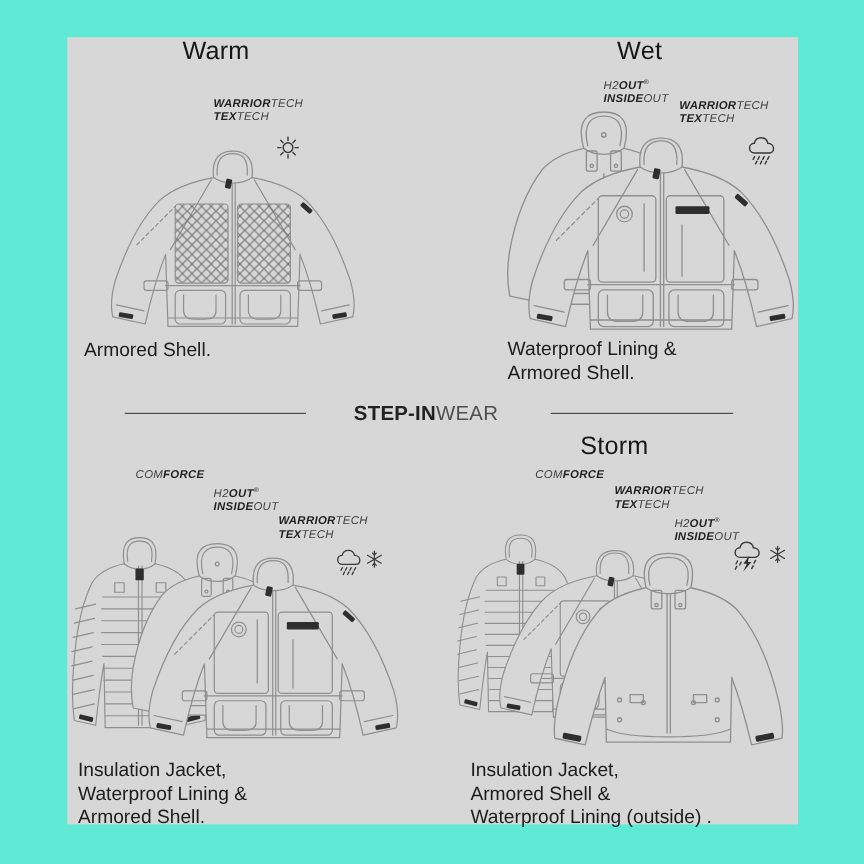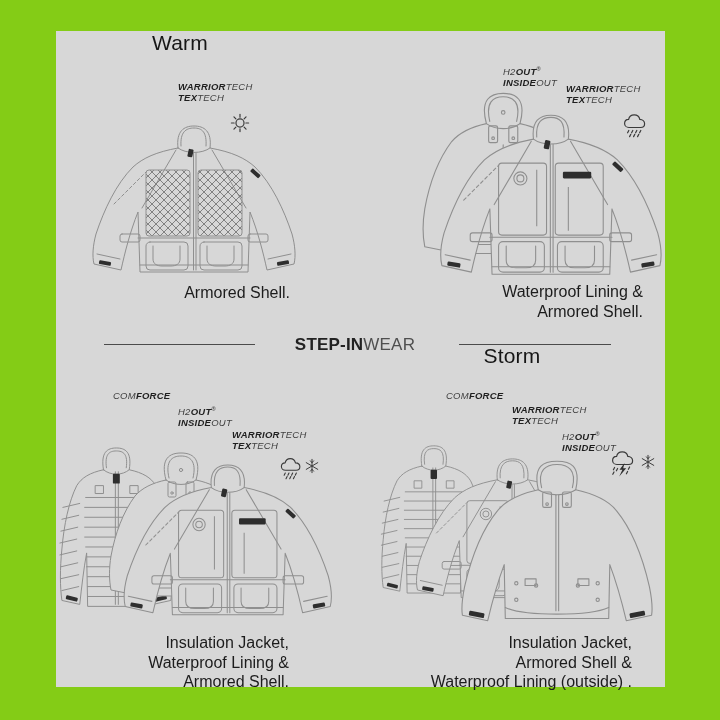--- a/index.html
+++ b/index.html
@@ -1,20 +1,20 @@
 <!DOCTYPE html>
 <html><head>
 <meta charset="utf-8">
 <style>
   html,body{margin:0;padding:0;background:#ffffff;}
-  .page{position:relative;width:720px;height:720px;background:#84cc16;overflow:hidden;
+  .page{position:relative;width:720px;height:720px;background:#5eead4;overflow:hidden;
         font-family:"Liberation Sans",sans-serif;color:#1c1c1c;}
   .panel{position:absolute;left:56px;top:31px;width:609px;height:656px;background:#d7d7d7;}
   .title{position:absolute;width:120px;text-align:center;font-size:21px;letter-spacing:.2px;color:#161616;z-index:3;}
-  .caption{position:absolute;text-align:right;font-size:16px;line-height:19.5px;color:#1c1c1c;z-index:3;}
+  .caption{position:absolute;text-align:left;font-size:16px;line-height:19.5px;color:#1c1c1c;z-index:3;}
   .cap-line{display:block;}
   .tech{position:absolute;font-size:9.5px;font-style:italic;line-height:11px;letter-spacing:.25px;white-space:nowrap;z-index:3;}
   .tech .b{font-weight:bold;color:#1f1f1f;}
   .tech .l{font-weight:normal;color:#3f3f3f;margin-top:48px;}
   .tech .sup{font-size:5.5px;vertical-align:4px;color:#1f1f1f;}
   .wordmark{position:absolute;left:275px;top:335px;width:160px;text-align:center;font-size:17px;letter-spacing:.2px;z-index:3;}
   .wordmark .b{font-weight:bold;color:#222222;}
   .wordmark .l{font-weight:normal;color:#4f4f4f;}
   .hline{position:absolute;height:1px;background:#4b4b4b;z-index:3;}
   .art,.icon{position:absolute;z-index:2;}
@@ -217,20 +217,21 @@
 
   <div class="title" style="left:120px;top:31px">Warm</div>
   <div class="tech" style="left:178px;top:81px">
     <div><span class="b">WARRIOR</span><span class="l">TECH</span></div>
     <div><span class="b">TEX</span><span class="l">TECH</span></div>
   </div>
   <div class="caption" style="left:70px;top:283px;width:220px">
     <span class="cap-line">Armored Shell.</span>
   </div>
 
+  <div class="title" style="left:473px;top:31px">Wet</div>
   <div class="tech" style="left:503px;top:64px">
     <div><span class="l">H2</span><span class="b">OUT</span><span class="sup">®</span></div>
     <div><span class="b">INSIDE</span><span class="l">OUT</span></div>
   </div>
   <div class="tech" style="left:566px;top:83px">
     <div><span class="b">WARRIOR</span><span class="l">TECH</span></div>
     <div><span class="b">TEX</span><span class="l">TECH</span></div>
   </div>
   <div class="caption" style="left:423px;top:282px;width:220px">
     <span class="cap-line">Waterproof Lining &amp;</span>
@@ -253,21 +254,21 @@
   <div class="tech" style="left:232px;top:429px">
     <div><span class="b">WARRIOR</span><span class="l">TECH</span></div>
     <div><span class="b">TEX</span><span class="l">TECH</span></div>
   </div>
   <div class="caption" style="left:65px;top:633px;width:224px">
     <span class="cap-line">Insulation Jacket,</span>
     <span class="cap-line">Waterproof Lining &amp;</span>
     <span class="cap-line">Armored Shell.</span>
   </div>
 
-  <div class="title" style="left:452px;top:344px">Storm</div>
+  <div class="title" style="left:452px;top:360px">Storm</div>
   <div class="tech" style="left:446px;top:390px">
     <div><span class="l">COM</span><span class="b">FORCE</span></div>
   </div>
   <div class="tech" style="left:512px;top:404px">
     <div><span class="b">WARRIOR</span><span class="l">TECH</span></div>
     <div><span class="b">TEX</span><span class="l">TECH</span></div>
   </div>
   <div class="tech" style="left:562px;top:429px">
     <div><span class="l">H2</span><span class="b">OUT</span><span class="sup">®</span></div>
     <div><span class="b">INSIDE</span><span class="l">OUT</span></div>

